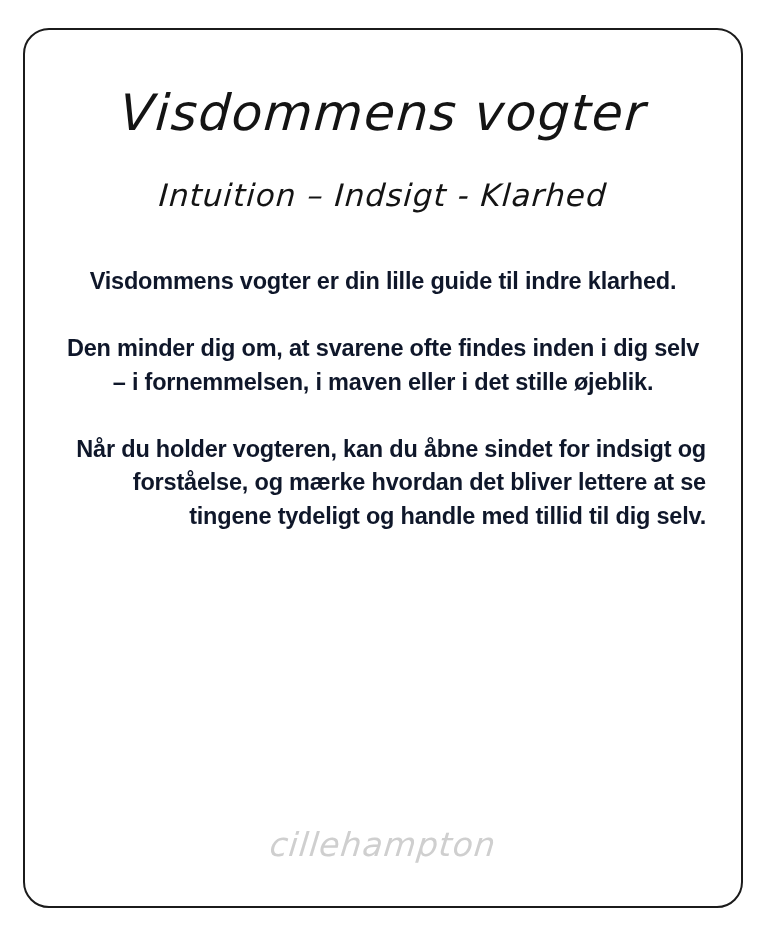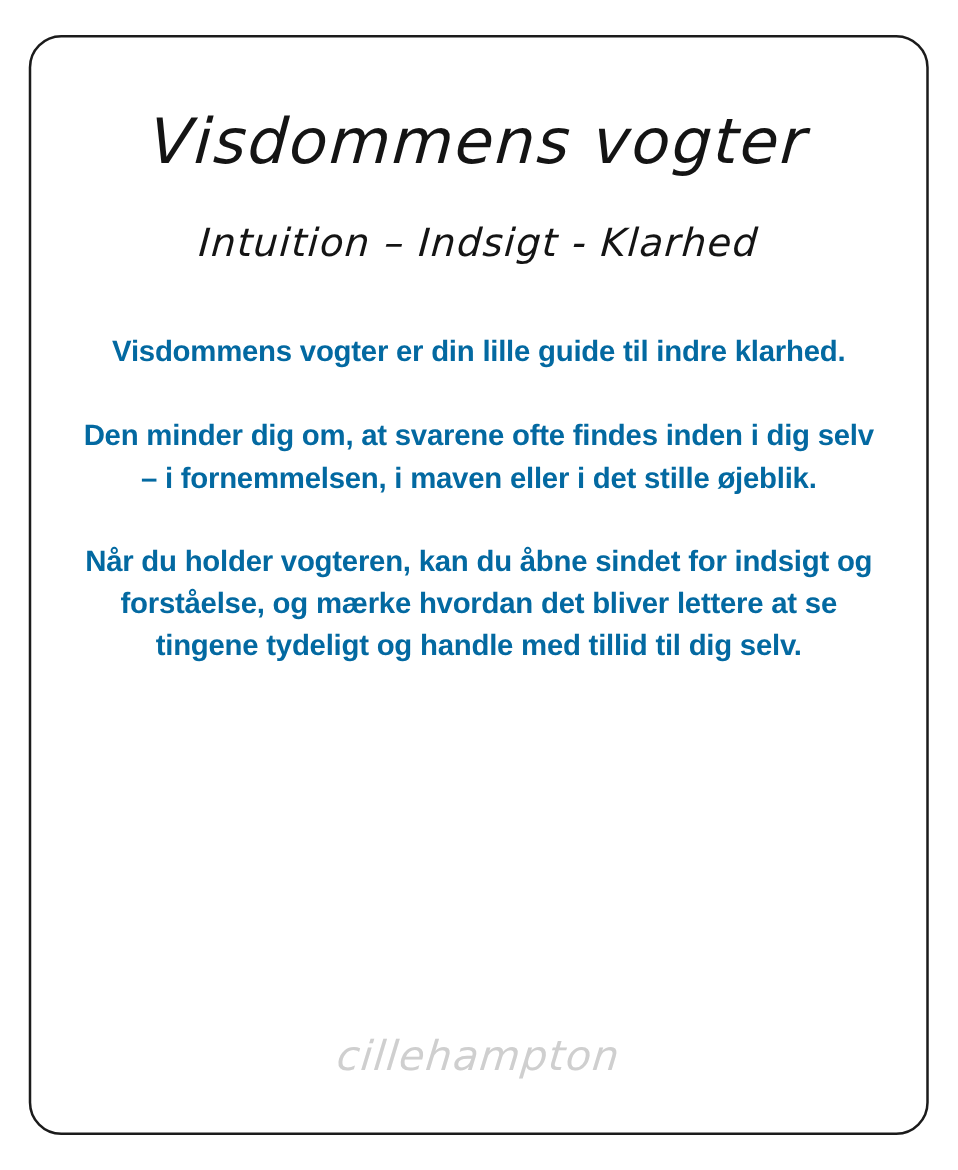--- a/index.html
+++ b/index.html
@@ -50,38 +50,38 @@
     letter-spacing: 1px;
     color: #141414;
     line-height: 1;
     transform: skewX(-4deg);
   }
 
   .body {
     margin-top: 54px;
     width: 646px;
     text-align: center;
-    color: #0369a1;
+    color: #0f172a;
   }
 
   .para {
     font-family: "Liberation Sans", sans-serif;
     font-size: 23.5px;
     font-weight: 700;
     line-height: 1.42;
     margin: 0;
     letter-spacing: -0.2px;
   }
   .para + .para {
     margin-top: 30px;
   }
   .para.p1 { margin-top: 0; }
   .para.p2 { margin-top: 32px; }
   .para.p3 { margin-top: 34px; }
-  .para.p4 { margin-top: 34px; }
+  .para.p4 { margin-top: 34px; text-align: right; }
 
   .signature {
     position: absolute;
     left: 0;
     right: 0;
     bottom: 42px;
     text-align: center;
     font-family: "DejaVu Sans", sans-serif;
     font-size: 33px;
     font-style: italic;

